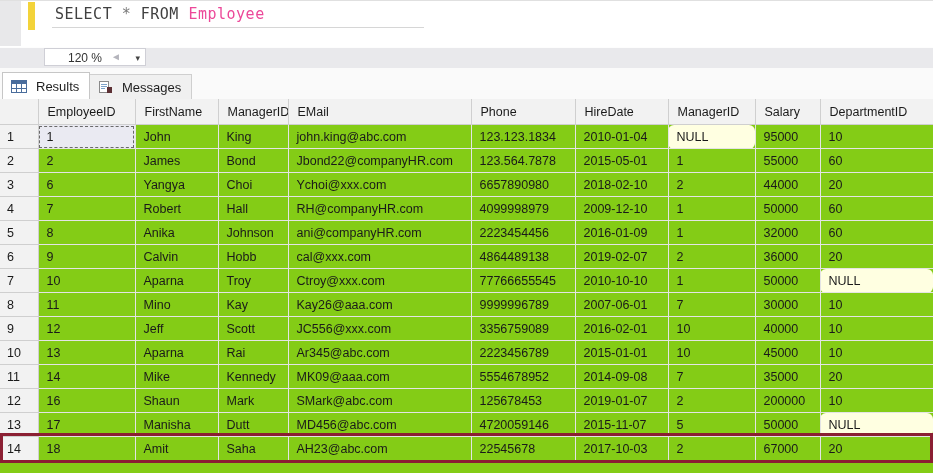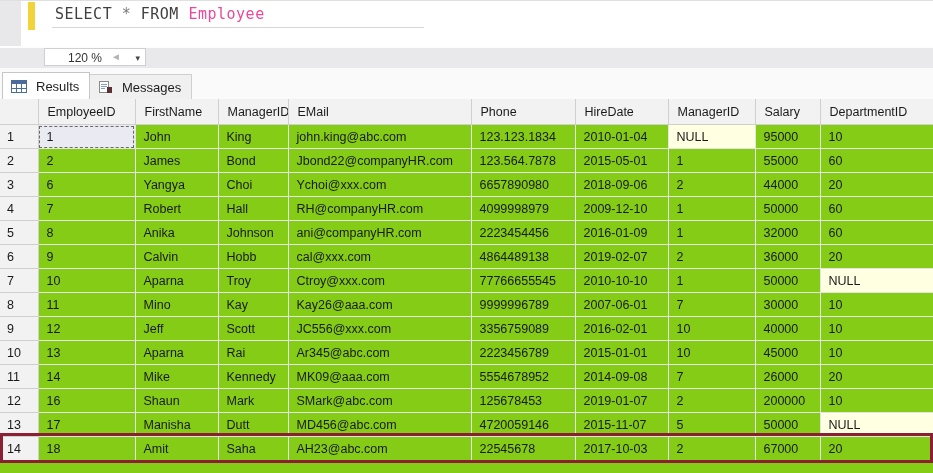--- a/index.html
+++ b/index.html
@@ -36,21 +36,21 @@
   
   .grid{position:absolute;top:98px;left:0;width:933px;height:375px;background:#84cc16;}
   table.rs{border-collapse:collapse;table-layout:fixed;width:933px;font-size:12.5px;color:#1a1a1a;}
   table.rs th{height:25px;background:#f2f2f2;border-right:1px solid #cfcfcf;border-bottom:1px solid #cfcfcf;
               font-weight:normal;text-align:left;padding:0 2px 0 9px;overflow:hidden;white-space:nowrap;}
   table.rs th.corner{border-top:none;}
   table.rs td{height:23px;border-right:1px solid #e4e4e4;border-bottom:1px solid #e4e4e4;
               padding:0 2px 0 8px;overflow:hidden;white-space:nowrap;}
   table.rs td.rownum{background:#f2f2f2;border-right:1px solid #cfcfcf;border-bottom:1px solid #cfcfcf;
                      padding-left:7px;}
-  table.rs td.nullcell{background:#ffffe1;}
+  table.rs td.nullcell{background:#ffffe1;border-radius:6px;}
   table.rs td.selected{background:#eaeaf2;outline:1px dashed #6a6a6a;outline-offset:-2px;}
   .row-highlight{position:absolute;left:0;width:933px;height:30px;border:3px solid #8b1f33;
                  box-sizing:border-box;pointer-events:none;z-index:5;}
 </style>
 </head>
 <body>
 
 <div class="screen">
 
   <div class="editor">
@@ -143,21 +143,21 @@
             <td>55000</td>
             <td>60</td>
           </tr>
           <tr>
             <td class="rownum">3</td>
             <td>6</td>
             <td>Yangya</td>
             <td>Choi</td>
             <td>Ychoi@xxx.com</td>
             <td>6657890980</td>
-            <td>2018-09-06</td>
+            <td>2018-02-10</td>
             <td>2</td>
             <td>44000</td>
             <td>20</td>
           </tr>
           <tr>
             <td class="rownum">4</td>
             <td>7</td>
             <td>Robert</td>
             <td>Hall</td>
             <td>RH@companyHR.com</td>
@@ -241,21 +241,21 @@
           </tr>
           <tr>
             <td class="rownum">11</td>
             <td>14</td>
             <td>Mike</td>
             <td>Kennedy</td>
             <td>MK09@aaa.com</td>
             <td>5554678952</td>
             <td>2014-09-08</td>
             <td>7</td>
-            <td>26000</td>
+            <td>35000</td>
             <td>20</td>
           </tr>
           <tr>
             <td class="rownum">12</td>
             <td>16</td>
             <td>Shaun</td>
             <td>Mark</td>
             <td>SMark@abc.com</td>
             <td>125678453</td>
             <td>2019-01-07</td>

